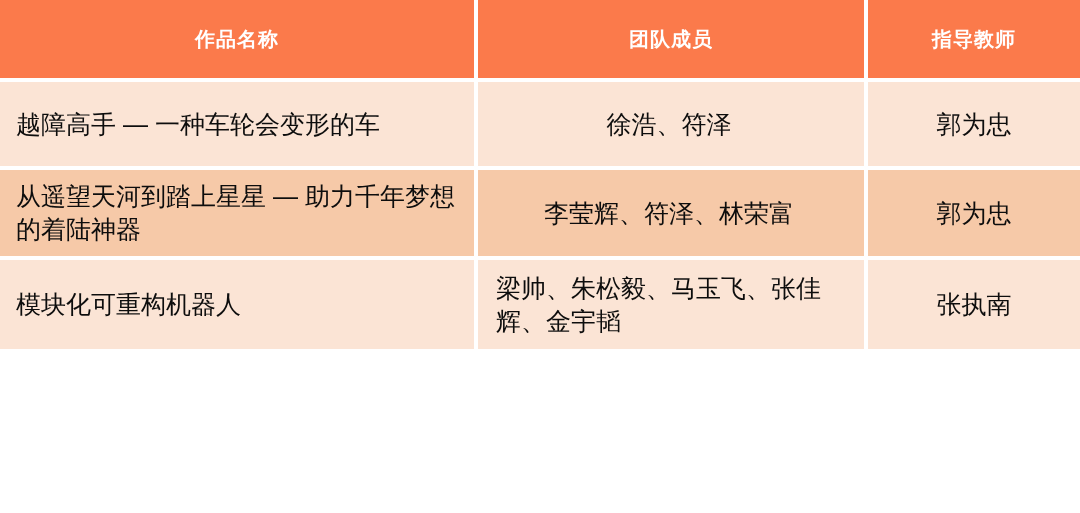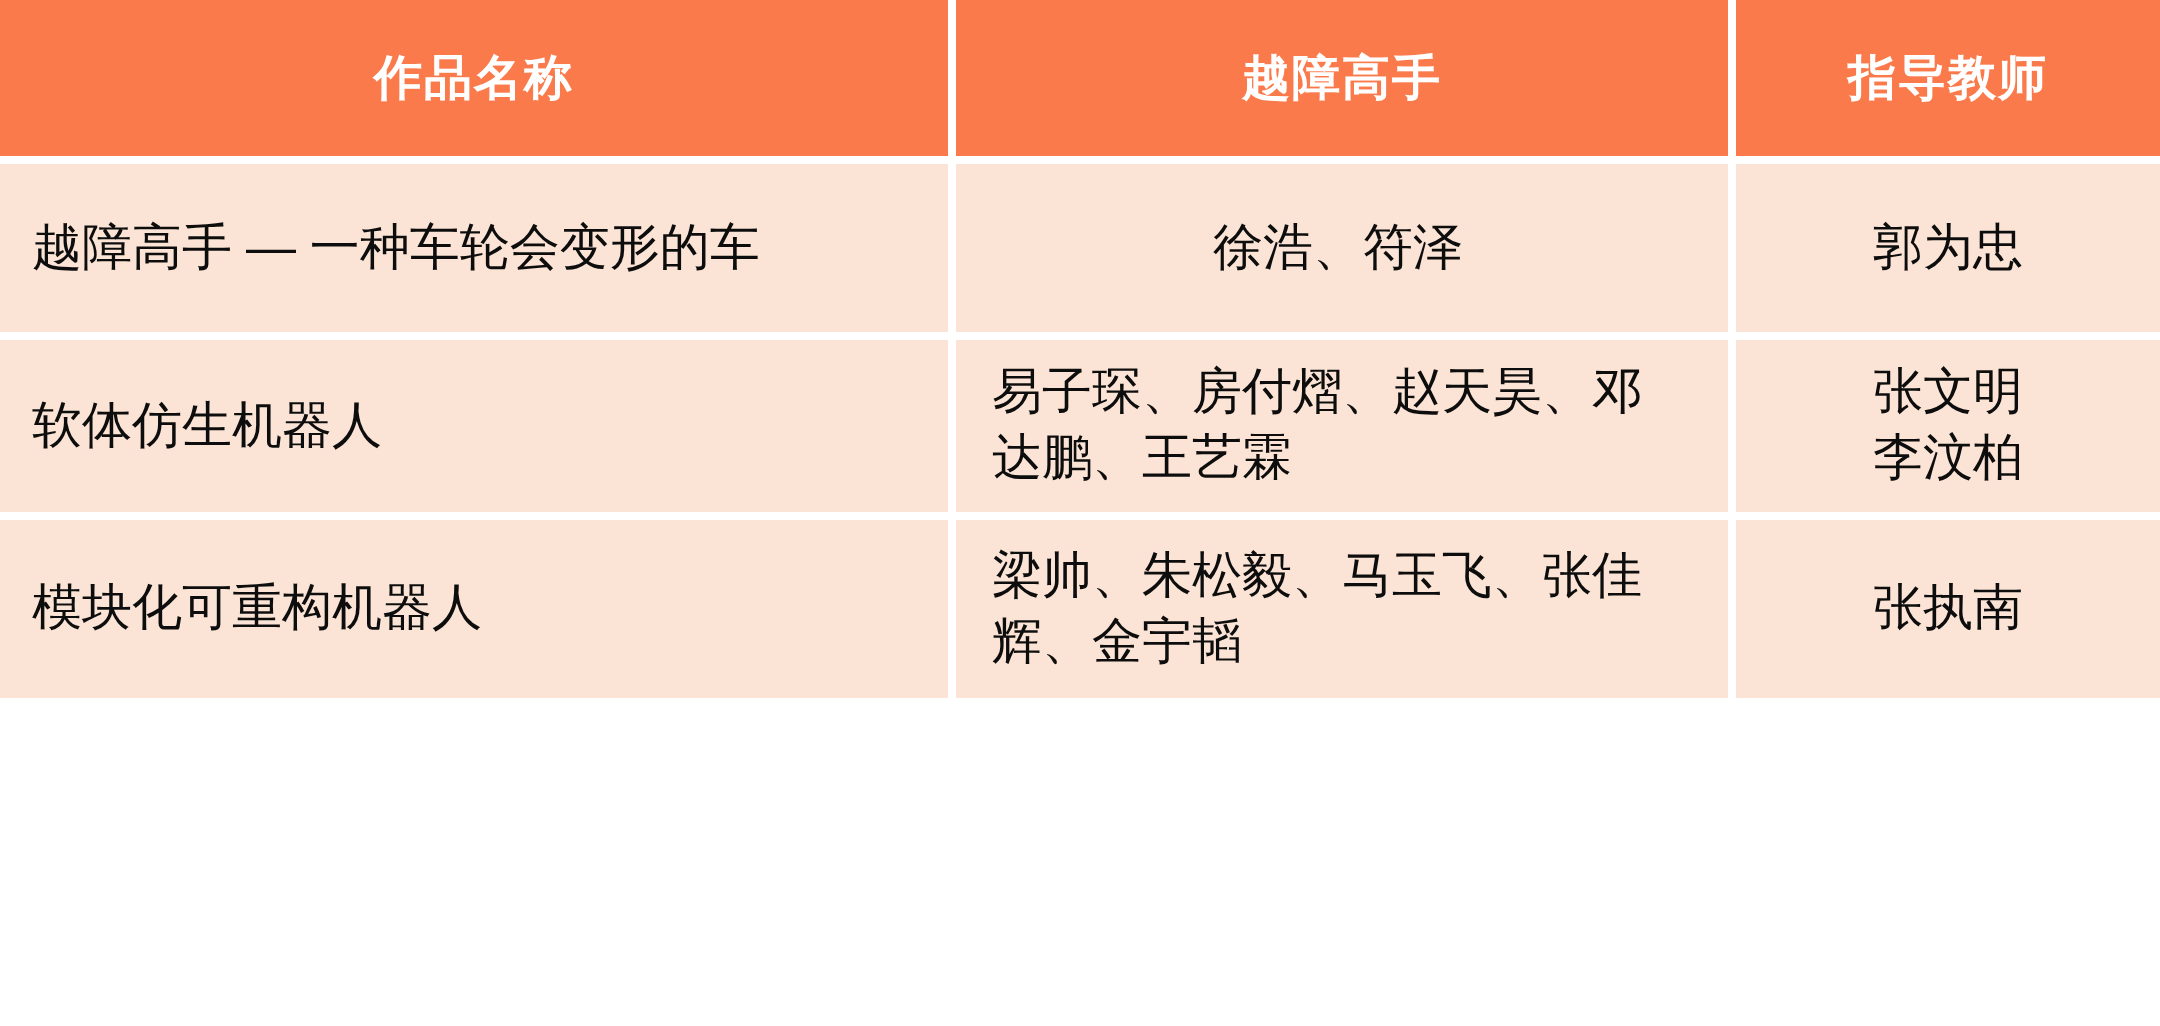--- a/index.html
+++ b/index.html
@@ -25,21 +25,21 @@
     border-spacing: 0;
     table-layout: fixed;
   }
   table.award-table col.c-title  { width: 478px; }
   table.award-table col.c-member { width: 390px; }
   table.award-table col.c-mentor { width: 212px; }
 
   thead th {
     background: #fb7a4b;
     color: #ffffff;
-    font-size: 24px;
+    font-size: 20px;
     font-weight: bold;
     text-align: center;
     height: 82px;
     padding: 0 8px;
     box-sizing: border-box;
     border-right: 4px solid #ffffff;
     border-bottom: 4px solid #ffffff;
     letter-spacing: 1px;
   }
   thead th:last-child { border-right: none; }
@@ -96,35 +96,34 @@
 <div class="table-wrap">
   <table class="award-table">
     <colgroup>
       <col class="c-title">
       <col class="c-member">
       <col class="c-mentor">
     </colgroup>
     <thead>
       <tr>
         <th>作品名称</th>
-        <th>越障高手</th>
+        <th>团队成员</th>
         <th>指导教师</th>
       </tr>
     </thead>
     <tbody>
       <tr class="row-light r1">
         <td class="cell-title">越障高手 — 一种车轮会变形的车</td>
         <td class="cell-member"><span class="member-text">徐浩、符泽</span></td>
         <td class="cell-mentor"><span class="mentor-text">郭为忠</span></td>
       </tr>
-      <tr class="row-light r3">
-        <td class="cell-title">软体仿生机器人</td>
-        <td class="cell-member"><span class="member-text">易子琛、房付熠、赵天昊、邓达鹏、王艺霖</span></td>
-        <td class="cell-mentor"><span class="mentor-text">张文明
-李汶柏</span></td>
+      <tr class="row-dark r2">
+        <td class="cell-title">从遥望天河到踏上星星 — 助力千年梦想的着陆神器</td>
+        <td class="cell-member"><span class="member-text">李莹辉、符泽、林荣富</span></td>
+        <td class="cell-mentor"><span class="mentor-text">郭为忠</span></td>
       </tr>
       <tr class="row-light r5">
         <td class="cell-title">模块化可重构机器人</td>
         <td class="cell-member"><span class="member-text">梁帅、朱松毅、马玉飞、张佳辉、金宇韬</span></td>
         <td class="cell-mentor"><span class="mentor-text">张执南</span></td>
       </tr>
     </tbody>
   </table>
 </div>
 

